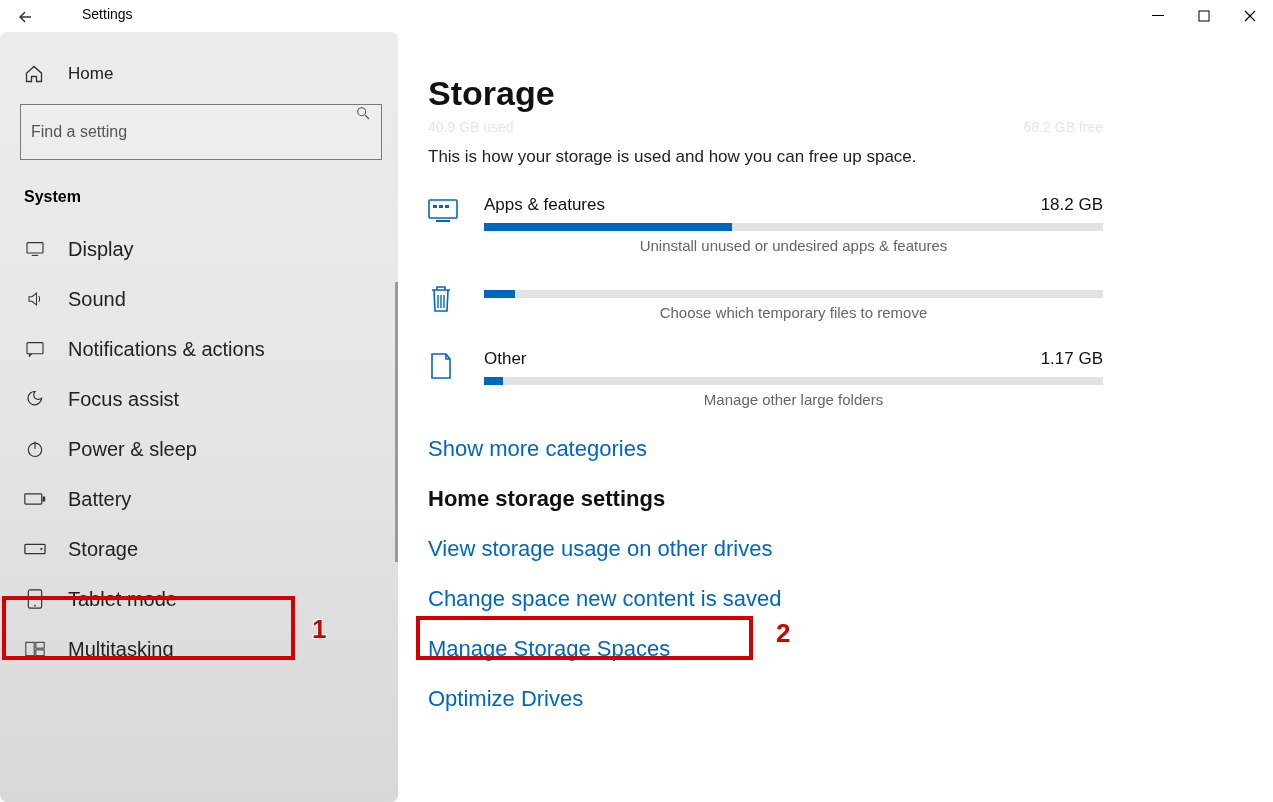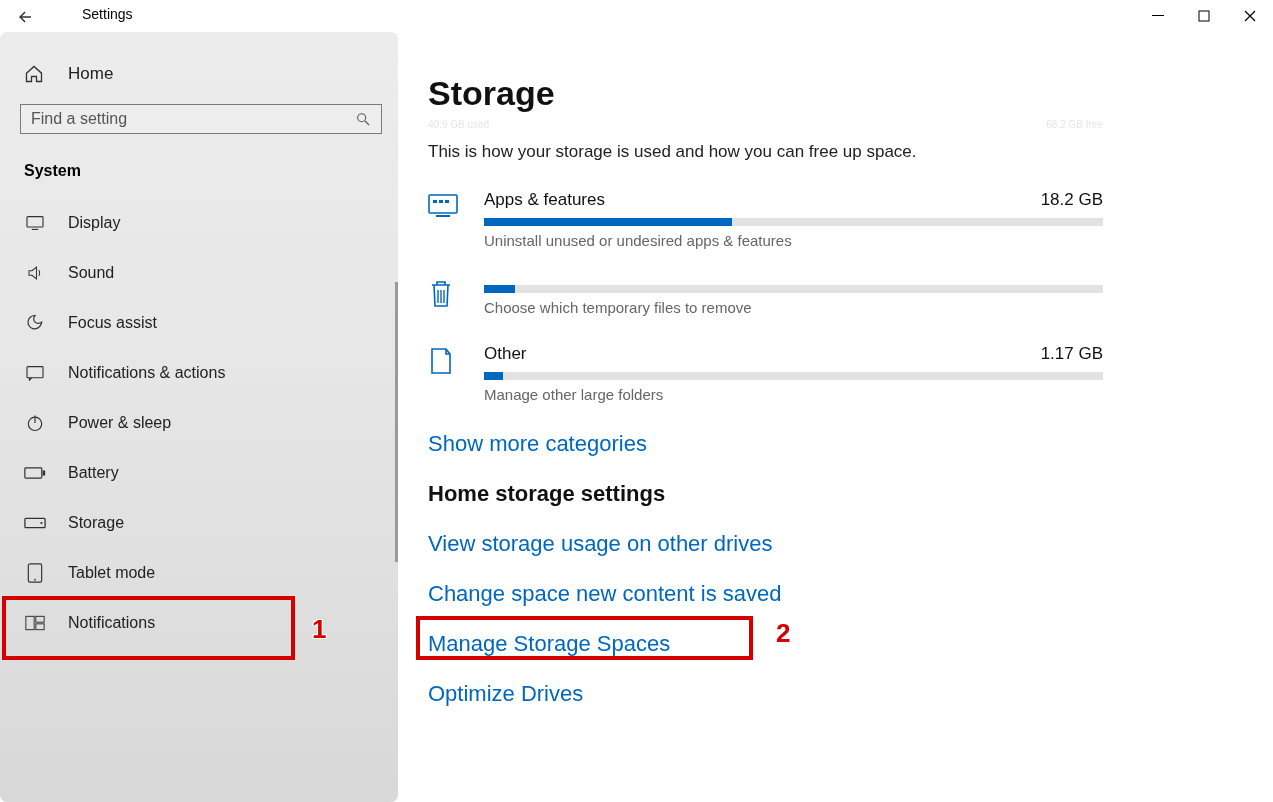--- a/index.html
+++ b/index.html
@@ -8,32 +8,32 @@
   .titlebar { height: 32px; display: flex; align-items: flex-end; justify-content: flex-end; position: relative; }
   .titlebar .back { position: absolute; left: 16px; top: 8px; }
   .titlebar .apptitle { position: absolute; left: 82px; top: 6px; font-size: 14px; color: #000; }
   .winbtns { display: flex; }
   .winbtn { width: 46px; height: 32px; display: flex; align-items: center; justify-content: center; }
   .body { flex: 1; display: flex; overflow: hidden; }
   .sidebar { width: 398px; background: linear-gradient(180deg,#ececec 0%,#e7e7e7 40%,#d8d8d8 100%); padding-top: 24px; position: relative; border-radius: 7px; }
   .sidebar-content { padding: 0 16px 0 20px; }
   .home-row { display: flex; align-items: center; gap: 24px; padding: 8px 4px 20px 4px; }
   .home-row .lbl { font-size: 17px; color: #222; }
-  .searchbox { display: flex; align-items: center; border: 1px solid #7a7a7a; background: rgba(255,255,255,0.15); height: 30px; padding: 0 10px; margin-bottom: 24px; }
+  .searchbox { display: flex; border: 1px solid #7a7a7a; background: rgba(255,255,255,0.15); height: 56px; padding: 0 10px; margin-bottom: 24px; }
   .searchbox input { flex: 1; border: none; background: transparent; font-size: 16px; color: #555; outline: none; }
   .searchbox input::placeholder { color: #555; }
   .section-title { font-weight: 600; font-size: 16px; color: #000; padding: 4px 4px 18px 4px; }
-  .navitem { display: flex; align-items: center; gap: 22px; height: 50px; padding-left: 4px; font-size: 16px; color: #222; position: relative; }
+  .navitem { display: flex; align-items: center; gap: 22px; height: 50px; padding-left: 4px; font-size: 20px; color: #222; position: relative; }
   .navitem .icon-slot { width: 22px; display: flex; justify-content: center; }
   .nav-scroll { position: absolute; right: 0; top: 250px; width: 3px; height: 280px; background: #9a9a9a; }
   .main { flex: 1; padding: 42px 60px 0 30px; overflow: hidden; position: relative; }
   .main h1 { font-size: 34px; font-weight: 600; color: #111; margin-bottom: 12px; }
-  .ghost-top { display: flex; justify-content: space-between; font-size: 10px; color: #e6e6e6; padding-right: 110px; margin-top:-6px; }
+  .ghost-top { display: flex; justify-content: space-between; font-size: 14px; color: #e6e6e6; padding-right: 110px; margin-top:-6px; }
   .desc { font-size: 17px; color: #222; margin-top: 12px; margin-bottom: 28px; }
-  .cat { display: flex; gap: 20px; margin-bottom: 28px; }
+  .cat { display: flex; gap: 20px; margin-bottom: 28px; text-align: center; }
   .cat .cicon { width: 36px; padding-top: 2px; color:#0067c0; }
   .cat .ccontent { flex: 1; padding-right: 110px; }
   .cat .ctop { display: flex; justify-content: space-between; font-size: 17px; color: #111; }
   .cat .bar { height: 8px; background: #e2e2e2; margin: 8px 0 6px 0; position: relative; }
   .cat .bar .fill { position: absolute; left: 0; top: 0; bottom: 0; background: #0067c0; }
   .cat .sub { font-size: 15px; color: #666; }
   .link { color: #0067c0; font-size: 22px; display: block; margin-bottom: 24px; cursor: pointer; }
   .section-head { font-size: 22px; font-weight: 600; color: #111; margin: 24px 0 24px 0; }
   .annot-box { position: absolute; border: 4px solid #d40000; pointer-events: none; }
   .annot-num { position: absolute; font-size: 26px; font-weight: 700; color: #d40000; text-shadow: 1px 1px 0 #fff, -1px -1px 0 #fff, 1px -1px 0 #fff, -1px 1px 0 #fff; pointer-events:none; }
@@ -108,34 +108,34 @@
           <span class="icon-slot">
               <svg width="20" height="18" viewBox="0 0 24 24">
                 <path d="M4 9v6h4l6 5V4l-6 5H4z" fill="none" stroke="#333" stroke-width="1.4"></path>
                 <path d="M17 8c1.5 1.5 1.5 6.5 0 8" fill="none" stroke="#333" stroke-width="1.4"></path>
               </svg>
             </span>
           <span>Sound</span>
         </div>
         <div class="navitem">
           <span class="icon-slot">
-              <svg width="20" height="20" viewBox="0 0 24 24">
-                <path d="M19 14a8 8 0 1 1-7-11c-2 2-2 6 0 8s6 2 8 0c0 1 0 2-1 3z" fill="none" stroke="#333" stroke-width="1.4"></path>
-              </svg>
-            </span>
-          <span>Focus assist</span>
-        </div>
-        <div class="navitem">
-          <span class="icon-slot">
               <svg width="20" height="16" viewBox="0 0 24 20">
                 <rect x="2" y="2" width="20" height="14" rx="1" fill="none" stroke="#333" stroke-width="1.4"></rect>
                 <path d="M8 16l-3 3v-3" fill="none" stroke="#333" stroke-width="1.4"></path>
               </svg>
             </span>
           <span>Notifications &amp; actions</span>
+        </div>
+        <div class="navitem">
+          <span class="icon-slot">
+              <svg width="20" height="20" viewBox="0 0 24 24">
+                <path d="M19 14a8 8 0 1 1-7-11c-2 2-2 6 0 8s6 2 8 0c0 1 0 2-1 3z" fill="none" stroke="#333" stroke-width="1.4"></path>
+              </svg>
+            </span>
+          <span>Focus assist</span>
         </div>
         <div class="navitem">
           <span class="icon-slot">
               <svg width="20" height="20" viewBox="0 0 24 24">
                 <circle cx="12" cy="13" r="8" fill="none" stroke="#333" stroke-width="1.4"></circle>
                 <line x1="12" y1="3" x2="12" y2="12" stroke="#333" stroke-width="1.4"></line>
               </svg>
             </span>
           <span>Power &amp; sleep</span>
         </div>
@@ -167,21 +167,21 @@
           <span>Tablet mode</span>
         </div>
         <div class="navitem">
           <span class="icon-slot">
               <svg width="20" height="16" viewBox="0 0 24 18">
                 <rect x="1" y="1" width="10" height="16" fill="none" stroke="#333" stroke-width="1.2"></rect>
                 <rect x="13" y="1" width="10" height="7" fill="none" stroke="#333" stroke-width="1.2"></rect>
                 <rect x="13" y="10" width="10" height="7" fill="none" stroke="#333" stroke-width="1.2"></rect>
               </svg>
             </span>
-          <span>Notifications</span>
+          <span>Multitasking</span>
         </div>
       </div>
       <div class="nav-scroll"></div>
     </div>
 
     <div class="main">
       <h1>Storage</h1>
       <div class="ghost-top">
         <span>40.9 GB used</span>
         <span>68.2 GB free</span>

